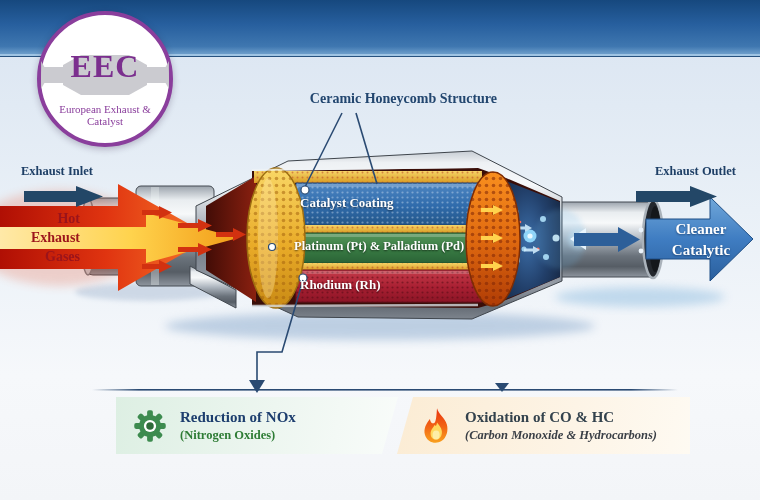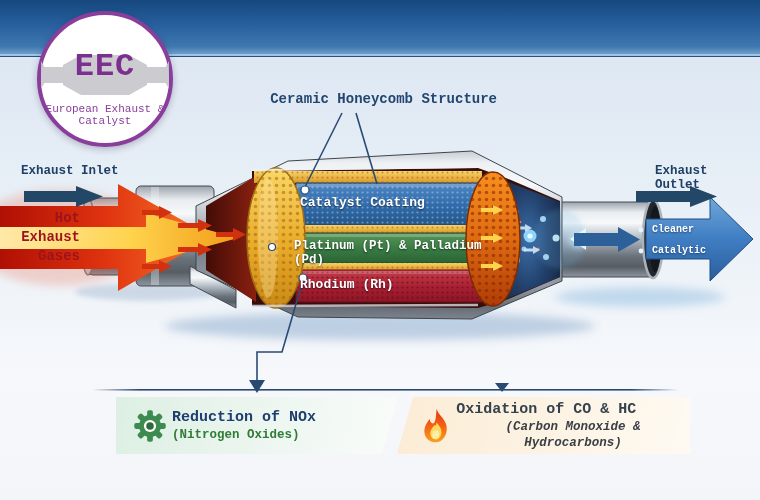--- a/index.html
+++ b/index.html
@@ -1,18 +1,18 @@
 <!DOCTYPE html>
 <html><head>
 <meta charset="utf-8">
 <style>
   html,body{margin:0;padding:0;}
   .stage{
     position:relative;width:760px;height:500px;overflow:hidden;
-    font-family:Liberation Mono, monospace;
+    font-family:Liberation Serif, serif;
     background:linear-gradient(180deg,#d9e4f1 0%,#e9f0f7 42%,#f6f8fb 75%,#f3f5f8 100%);
   }
   .art{position:absolute;left:0;top:0;z-index:1;}
   
   .header{position:absolute;left:0;top:0;width:760px;height:54px;z-index:3;
     background:linear-gradient(180deg,#16487e 0%,#275f9e 45%,#3f77b0 86%,#6d9ecb 100%);}
   .header-line1{position:absolute;left:0;top:54px;width:760px;height:2px;background:#9fc4e3;z-index:3;}
   .header-line2{position:absolute;left:0;top:56px;width:760px;height:1px;background:#27527f;z-index:3;}
   .page-title{position:absolute;left:0;top:9px;width:760px;padding-right:44px;box-sizing:border-box;
     text-align:center;font-size:30px;font-weight:bold;color:#ffffff;letter-spacing:.4px;
@@ -24,29 +24,29 @@
   .logo svg{position:absolute;left:0;top:0;}
   .logo-acronym{position:absolute;top:33px;width:100%;text-align:center;font-size:32px;
     font-weight:bold;color:#7b2f8e;letter-spacing:1px;}
   .logo-name{position:absolute;top:88px;width:100%;text-align:center;font-size:11px;color:#8a3e9c;}
   
   .lbl{position:absolute;font-weight:bold;color:#1e3f66;z-index:5;}
   .lbl-honeycomb{left:217px;top:91px;width:280px;text-align:right;font-size:14px;color:#22466f;}
   .lbl-inlet{left:21px;top:164px;font-size:12.5px;}
   .lbl-outlet{left:633px;top:164px;font-size:12.5px;margin-left:22px;}
   .lbl-hot{left:6px;top:209px;width:74px;text-align:right;font-size:14px;line-height:19px;color:#9b141b;}
-  .lbl-clean{left:652px;top:219px;width:98px;text-align:left;font-size:10px;line-height:21px;
+  .lbl-clean{left:652px;top:219px;width:98px;text-align:center;font-size:15px;line-height:21px;
     color:#ffffff;text-shadow:0 1px 2px rgba(16,45,84,.65);}
   .band-lbl{position:absolute;text-align:left;color:#ffffff;font-weight:bold;z-index:5;
     text-shadow:0 1px 2px rgba(0,0,0,.6);}
   .band-coating{left:300px;top:195px;width:180px;font-size:13px;}
   .band-ptpd{left:294px;top:239px;width:192px;font-size:12.5px;}
   .band-rh{left:300px;top:277px;width:180px;font-size:13px;}
   
-  .rxbox{position:absolute;top:397px;height:57px;display:flex;align-items:center;gap:4px;
+  .rxbox{position:absolute;top:397px;height:57px;display:flex;align-items:center;gap:12px;
     box-sizing:border-box;z-index:2;}
   .rxbox-left{left:116px;width:282px;padding-left:16px;
     clip-path:polygon(0 0,100% 0,calc(100% - 16px) 100%,0 100%);
     background:linear-gradient(100deg,#ddefe3 0%,#edf6f0 55%,#f9fcfa 100%);}
   .rxbox-right{left:397px;width:293px;padding-left:24px;
     clip-path:polygon(16px 0,100% 0,100% 100%,0 100%);
     background:linear-gradient(100deg,#fbecd4 0%,#fdf4e6 60%,#fefaf2 100%);}
   .rx-text{display:flex;flex-direction:column;}
   .rx-title{font-size:15px;font-weight:bold;line-height:19px;}
   .rx-sub{font-size:12.5px;font-weight:bold;line-height:16px;}

